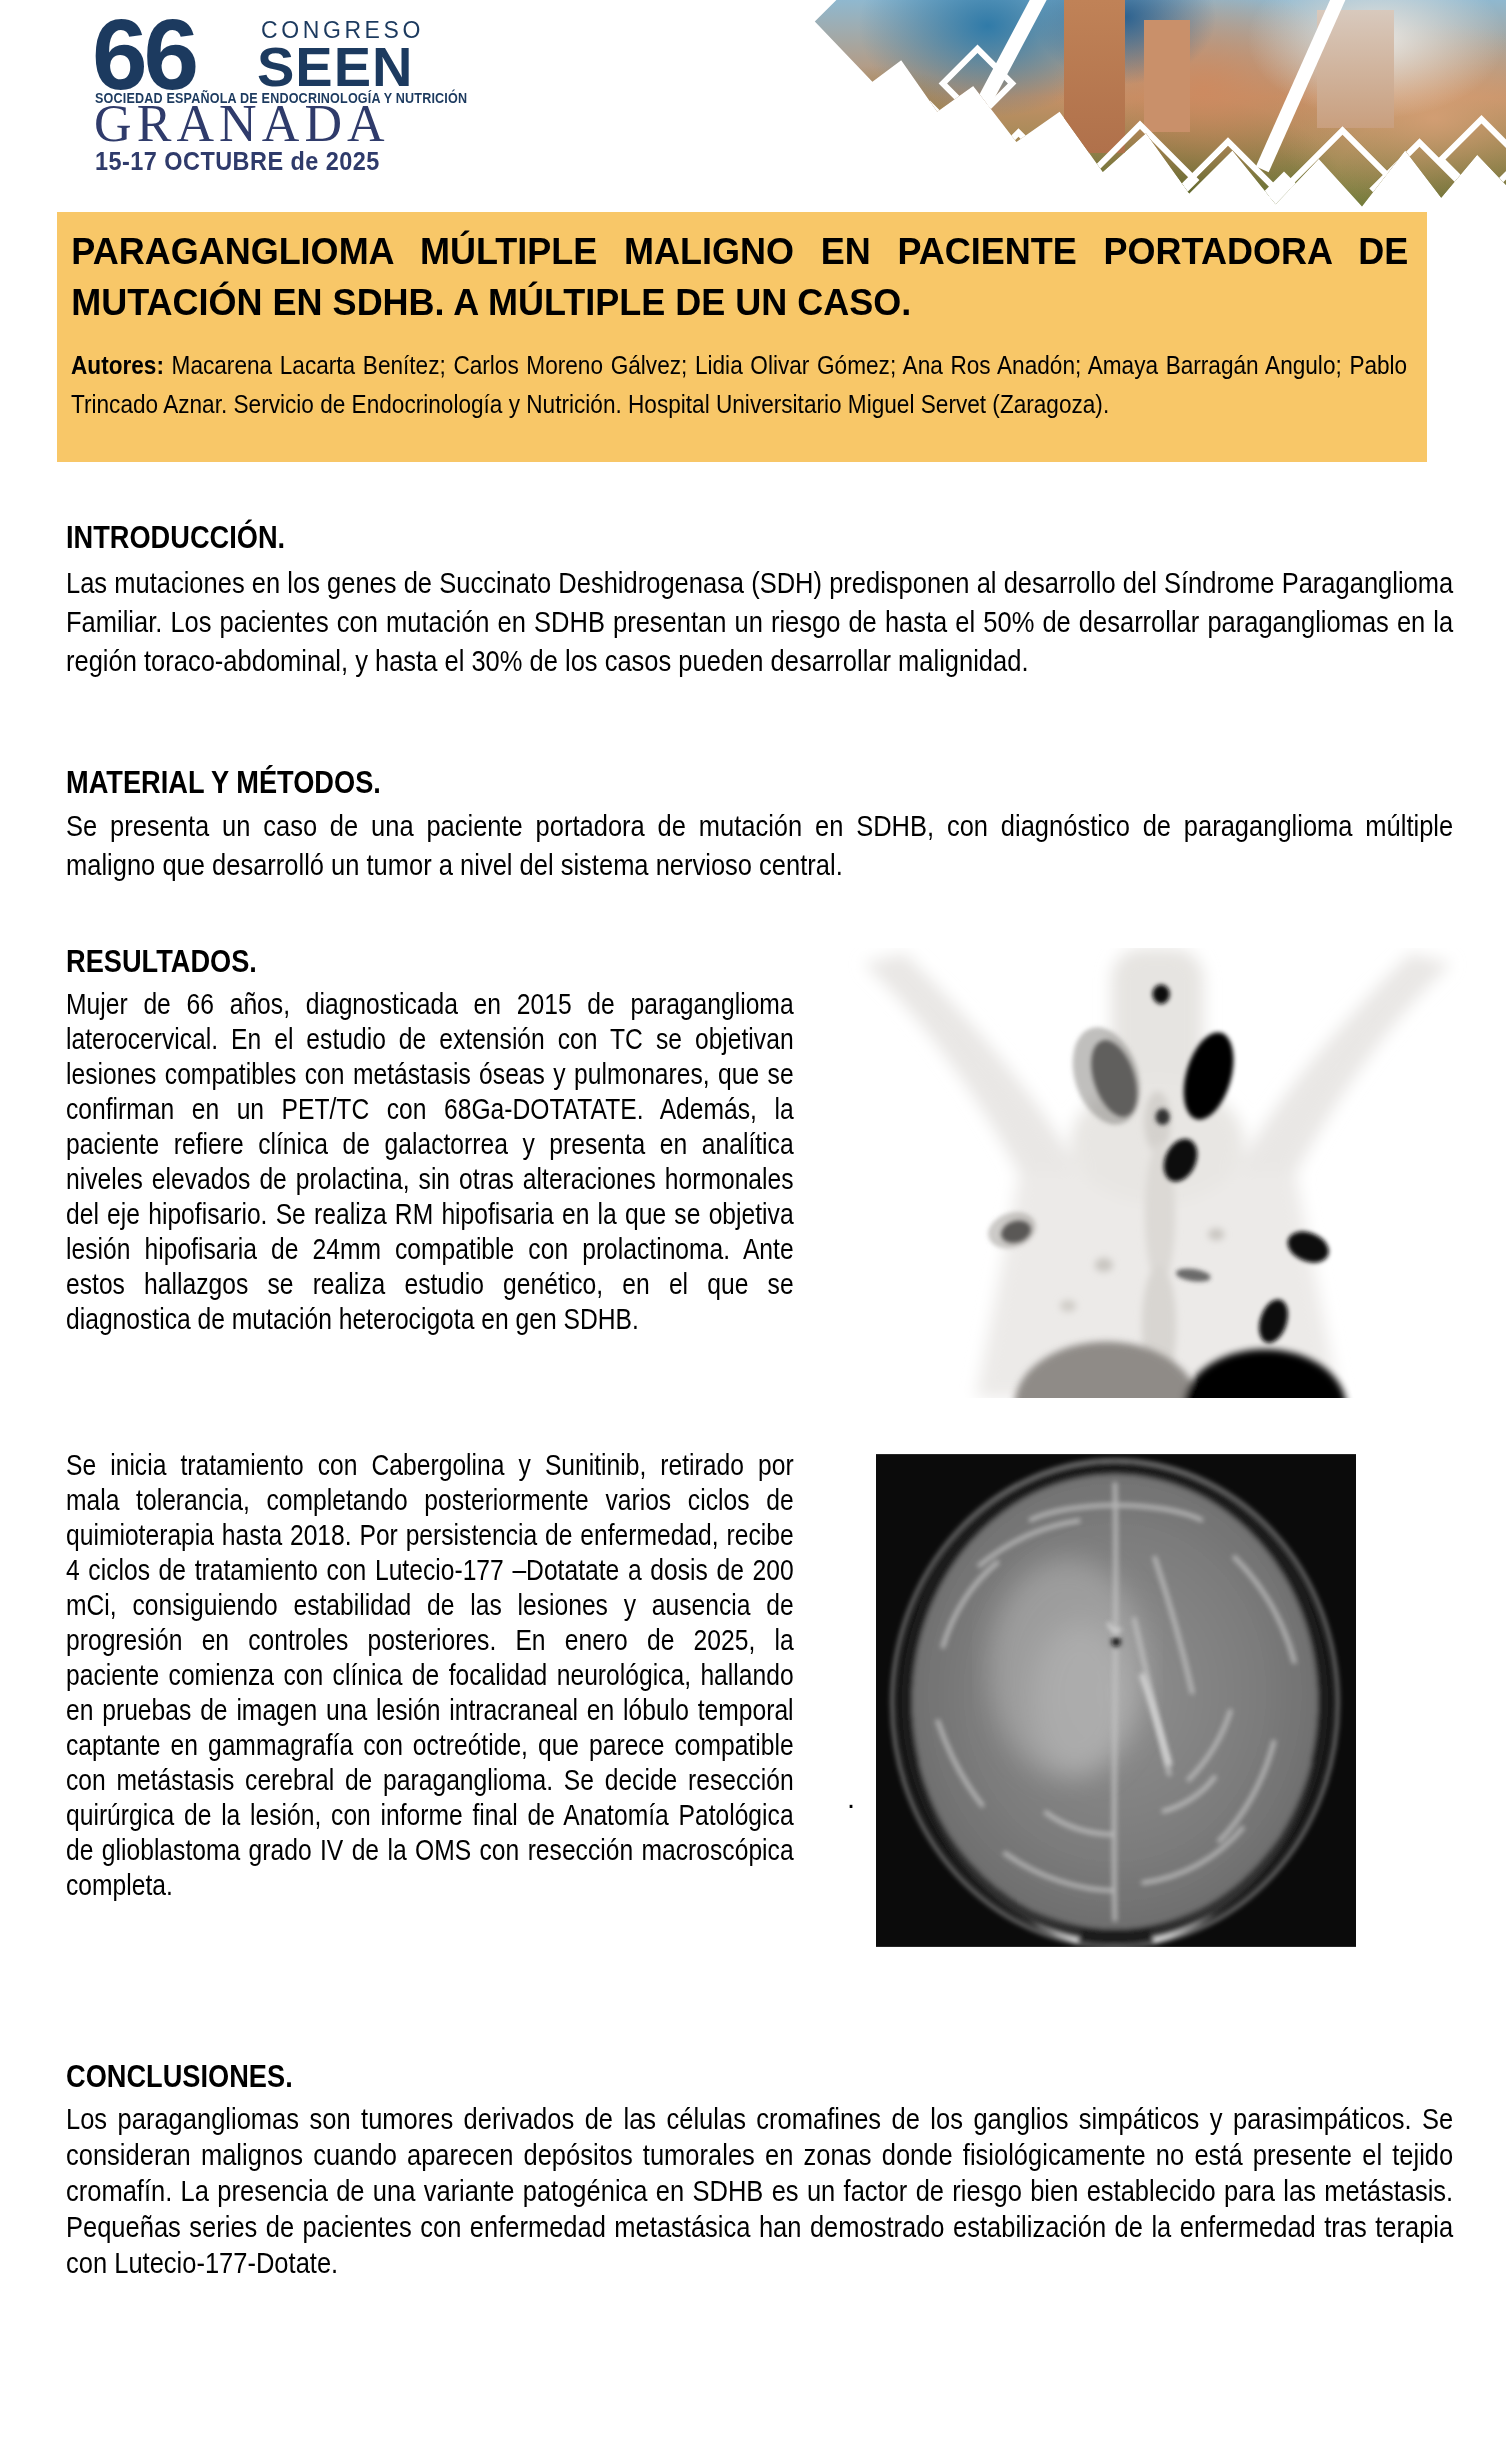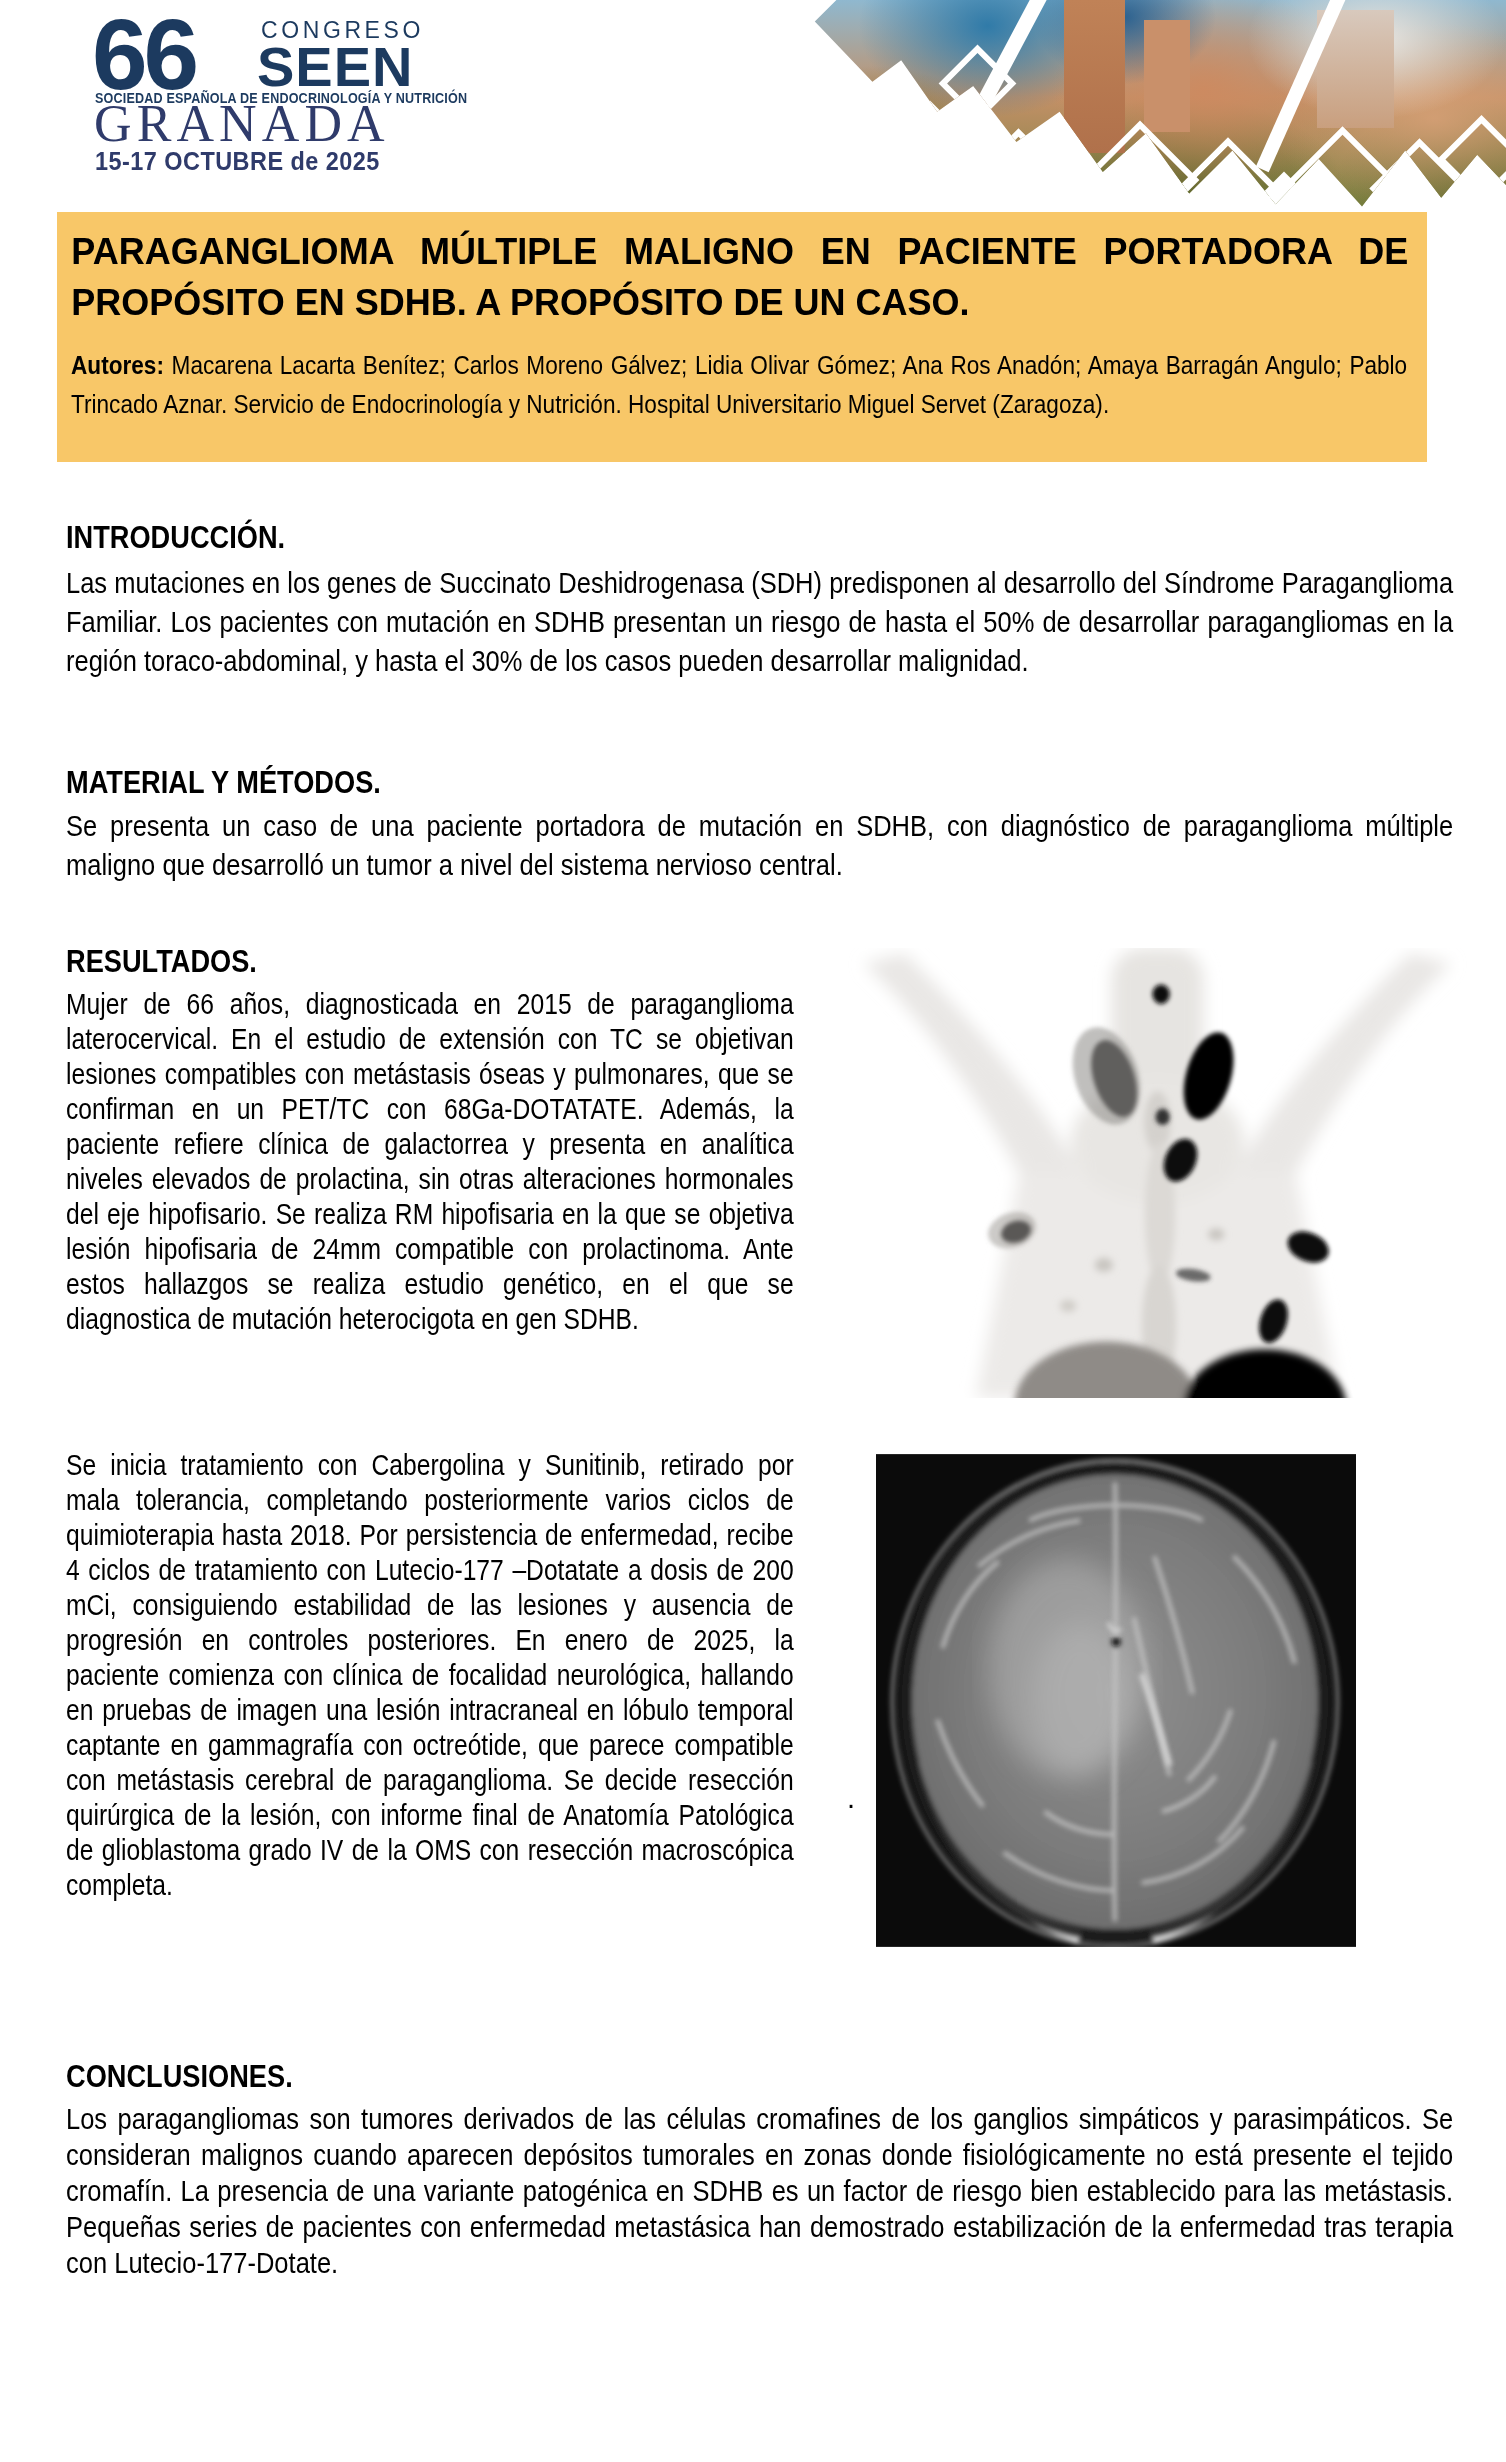--- a/index.html
+++ b/index.html
@@ -84,21 +84,21 @@
     <div class="diamond solid" style="left:278px;top:169px;width:32px;height:32px;"></div>
     <div class="diamond" style="left:312px;top:138px;width:72px;height:72px;"></div>
     <div class="diamond" style="left:404px;top:153px;width:64px;height:64px;"></div>
     <div class="diamond solid" style="left:480px;top:179px;width:36px;height:36px;"></div>
     <div class="diamond" style="left:516px;top:143px;width:69px;height:69px;"></div>
     <div class="diamond" style="left:598px;top:153px;width:59px;height:59px;"></div>
     <div class="diamond" style="left:664px;top:128px;width:51px;height:51px;"></div>
   </div>
 
   <div class="title-block">
-    <div class="title-text">PARAGANGLIOMA MÚLTIPLE MALIGNO EN PACIENTE PORTADORA DE PROPÓSITO EN SDHB. A PROPÓSITO DE UN CASO.</div>
+    <div class="title-text">PARAGANGLIOMA MÚLTIPLE MALIGNO EN PACIENTE PORTADORA DE MUTACIÓN EN SDHB. A MÚLTIPLE DE UN CASO.</div>
     <div class="authors"><b>Autores:</b><span> Macarena Lacarta Benítez; Carlos Moreno Gálvez; Lidia Olivar Gómez; Ana Ros Anadón; Amaya Barragán Angulo; Pablo Trincado Aznar. Servicio de Endocrinología y Nutrición. Hospital Universitario Miguel Servet (Zaragoza).</span></div>
   </div>
 
   <div class="heading narrow" style="left:66px;top:520px;">INTRODUCCIÓN.</div>
   <div class="bodytxt wide-body narrow" style="left:66px;top:563px;">Las mutaciones en los genes de Succinato Deshidrogenasa (SDH) predisponen al desarrollo del Síndrome Paraganglioma Familiar. Los pacientes con mutación en SDHB presentan un riesgo de hasta el 50% de desarrollar paragangliomas en la región toraco-abdominal, y hasta el 30% de los casos pueden desarrollar malignidad.</div>
 
   <div class="heading narrow" style="left:66px;top:765px;">MATERIAL Y MÉTODOS.</div>
   <div class="bodytxt wide-body narrow" style="left:66px;top:806px;">Se presenta un caso de una paciente portadora de mutación en SDHB, con diagnóstico de paraganglioma múltiple maligno que desarrolló un tumor a nivel del sistema nervioso central.</div>
 
   <div class="heading narrow" style="left:66px;top:944px;">RESULTADOS.</div>

